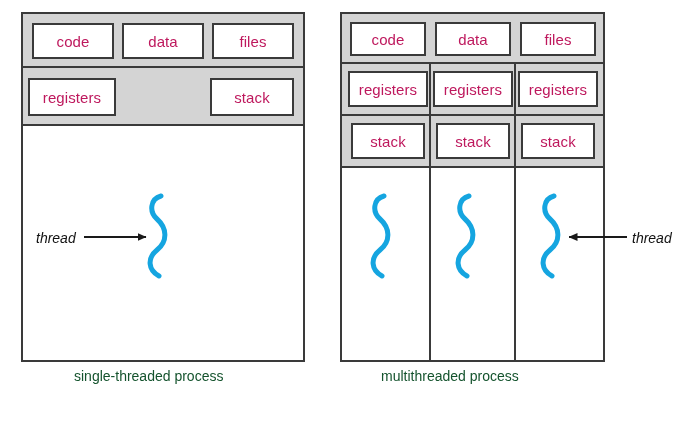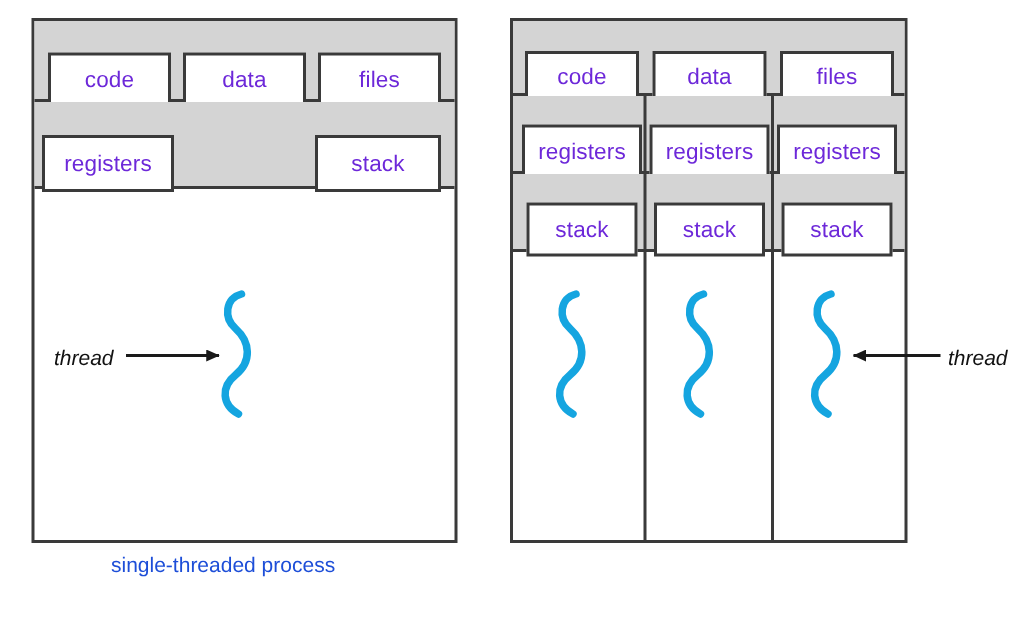--- a/index.html
+++ b/index.html
@@ -55,23 +55,22 @@
     position: absolute;
     box-sizing: border-box;
     background: #ffffff;
     border: 2px solid #3a3a3a;
     display: flex;
     align-items: center;
     justify-content: center;
     font-size: 15px;
     line-height: 1;
     letter-spacing: 0.1px;
-    color: #6d28d9;
+    color: #be185d;
     white-space: nowrap;
-    margin-top: 12px;
   }
 
   
   #s-code { left: 9px;   top: 9px; width: 82px; height: 36px; }
   #s-data { left: 99px;  top: 9px; width: 82px; height: 36px; }
   #s-files{ left: 189px; top: 9px; width: 82px; height: 36px; }
   
   #s-registers { left: 5px;   top: 10px; width: 88px; height: 38px; }
   #s-stack     { left: 187px; top: 10px; width: 84px; height: 38px; }
 
@@ -94,21 +93,21 @@
     width: 2px;
     background: #3a3a3a;
   }
   #div-a { left: 87px;  top: 50px; height: 296px; }
   #div-b { left: 172px; top: 50px; height: 296px; }
 
   
   .caption {
     position: absolute;
     font-size: 14px;
-    color: #1d4ed8;
+    color: #14532d;
     white-space: nowrap;
   }
   #caption-single { left: 74px;  top: 368px; }
   #caption-multi  { left: 381px; top: 368px; }
 
   
   .thread-label {
     position: absolute;
     font-size: 14px;
     color: #111111;
@@ -202,14 +201,15 @@
 
     <g>
       <line x1="627" y1="237" x2="569" y2="237" stroke="#1a1a1a" stroke-width="2" marker-end="url(#arrowL)"></line>
     </g>
   </svg>
 
   <div class="thread-label" id="thread-label-left">thread</div>
   <div class="thread-label" id="thread-label-right">thread</div>
 
   <div class="caption" id="caption-single">single-threaded process</div>
+  <div class="caption" id="caption-multi">multithreaded process</div>
 
 </div>
 
 </body></html>

